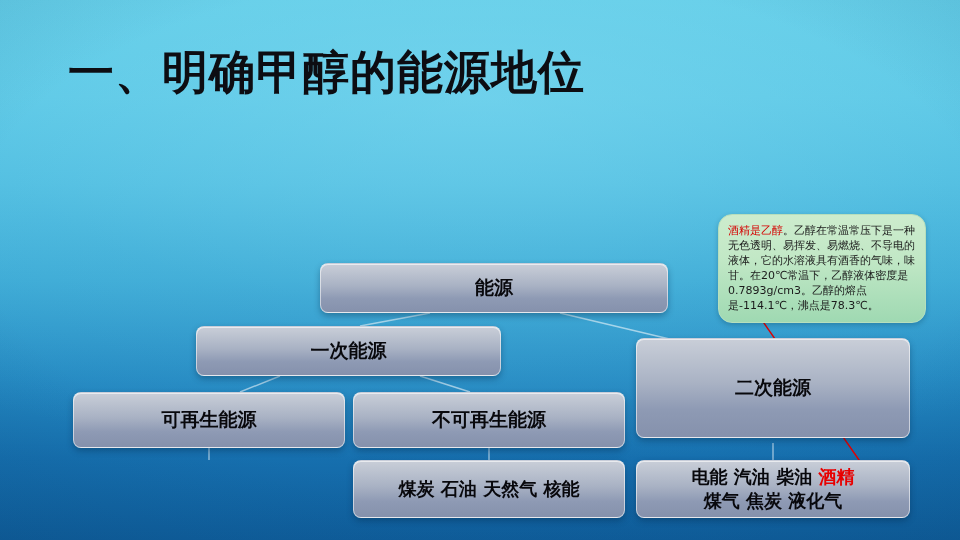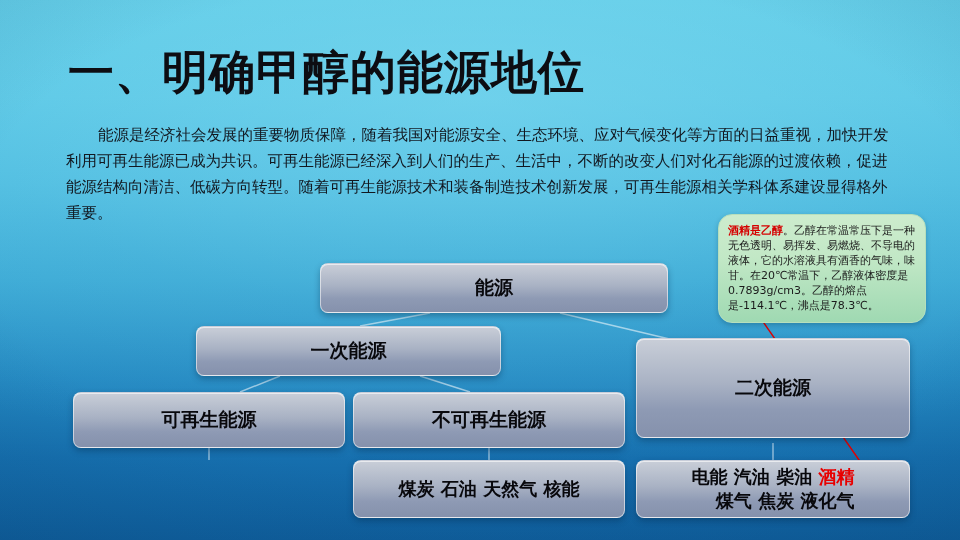--- a/index.html
+++ b/index.html
@@ -70,39 +70,39 @@
     background: linear-gradient(to bottom, #cdeccd 0%, #c2e8c6 40%, #9fd9b2 100%);
     border: 1px solid #b7dfbc;
     box-shadow: 0 2px 5px rgba(0,40,60,0.25);
     font-size: 11px;
     line-height: 15px;
     color: #1b1b1b;
     z-index: 7;
   }
   .callout .hl {
     color: #d50000;
-    font-weight: bold;
+    font-weight: normal;
   }
 
   
   .lines {
     position: absolute;
     inset: 0;
     z-index: 3;
     pointer-events: none;
   }
 
   
   .node {
     position: absolute;
     box-sizing: border-box;
     display: flex;
     align-items: center;
     justify-content: center;
-    text-align: right;
+    text-align: center;
     border-radius: 8px;
     border: 1px solid rgba(255,255,255,0.55);
     background: linear-gradient(to bottom,
       #c9ced8 0%,
       #bcc3d0 18%,
       #a9b2c4 45%,
       #8e9ab4 72%,
       #8591ac 100%);
     box-shadow: 0 3px 6px rgba(0,35,65,0.35), inset 0 1px 0 rgba(255,255,255,0.6);
     color: #08080c;
@@ -141,21 +141,20 @@
 
     <line x1="489" y1="448" x2="489" y2="460" stroke="#ffffff" stroke-width="1.4" opacity="0.55"></line>
 
     <line x1="773" y1="443" x2="773" y2="460" stroke="#ffffff" stroke-width="1.4" opacity="0.55"></line>
 
     <line x1="748" y1="300" x2="866" y2="470" stroke="#e00000" stroke-width="1.4"></line>
   </svg>
 
   <div class="title">一、明确甲醇的能源地位</div>
 
-  <div class="body-text">能源是经济社会发展的重要物质保障，随着我国对能源安全、生态环境、应对气候变化等方面的日益重视，加快开发利用可再生能源已成为共识。可再生能源已经深入到人们的生产、生活中，不断的改变人们对化石能源的过渡依赖，促进能源结构向清洁、低碳方向转型。随着可再生能源技术和装备制造技术创新发展，可再生能源相关学科体系建设显得格外重要。</div>
 
   <div class="callout">
     <span class="hl">酒精是乙醇</span><span>。乙醇在常温常压下是一种无色透明、易挥发、易燃烧、不导电的液体，它的水溶液具有酒香的气味，味甘。在20℃常温下，乙醇液体密度是0.7893g/cm3。乙醇的熔点是-114.1℃，沸点是78.3℃。</span>
   </div>
 
   <div class="node" id="node-energy">
     <span>能源</span>
   </div>
 
   <div class="node" id="node-primary">

